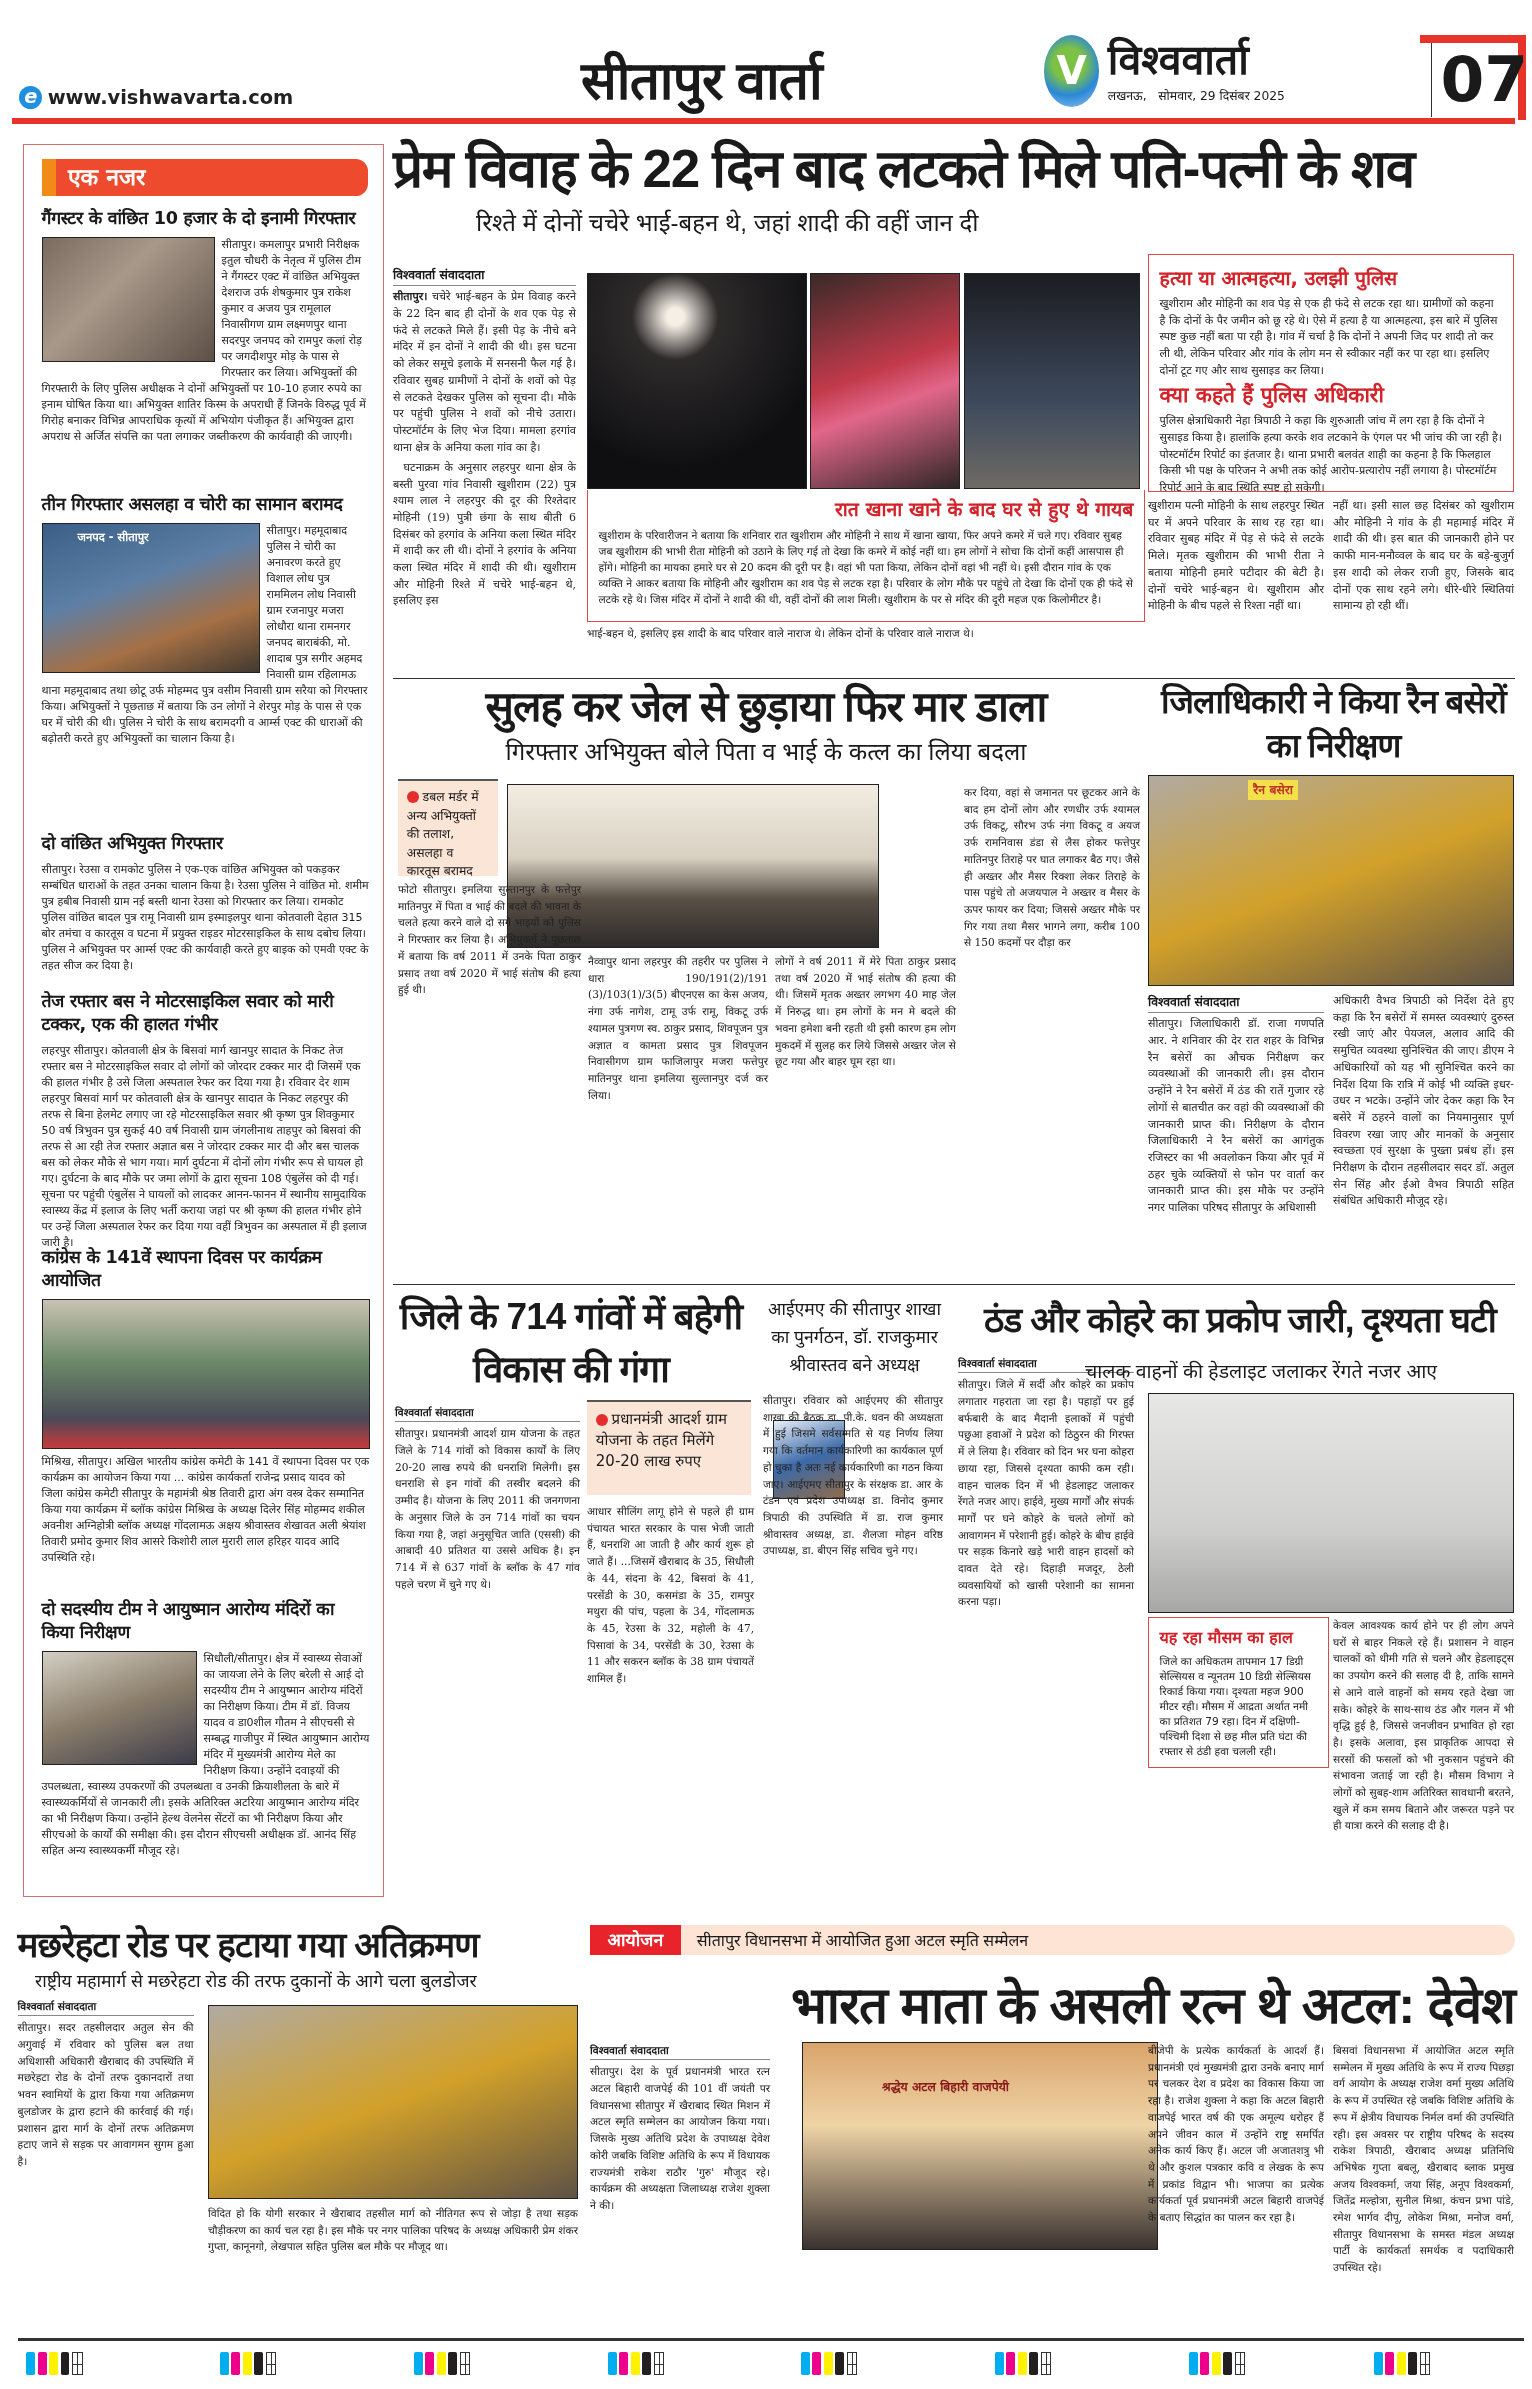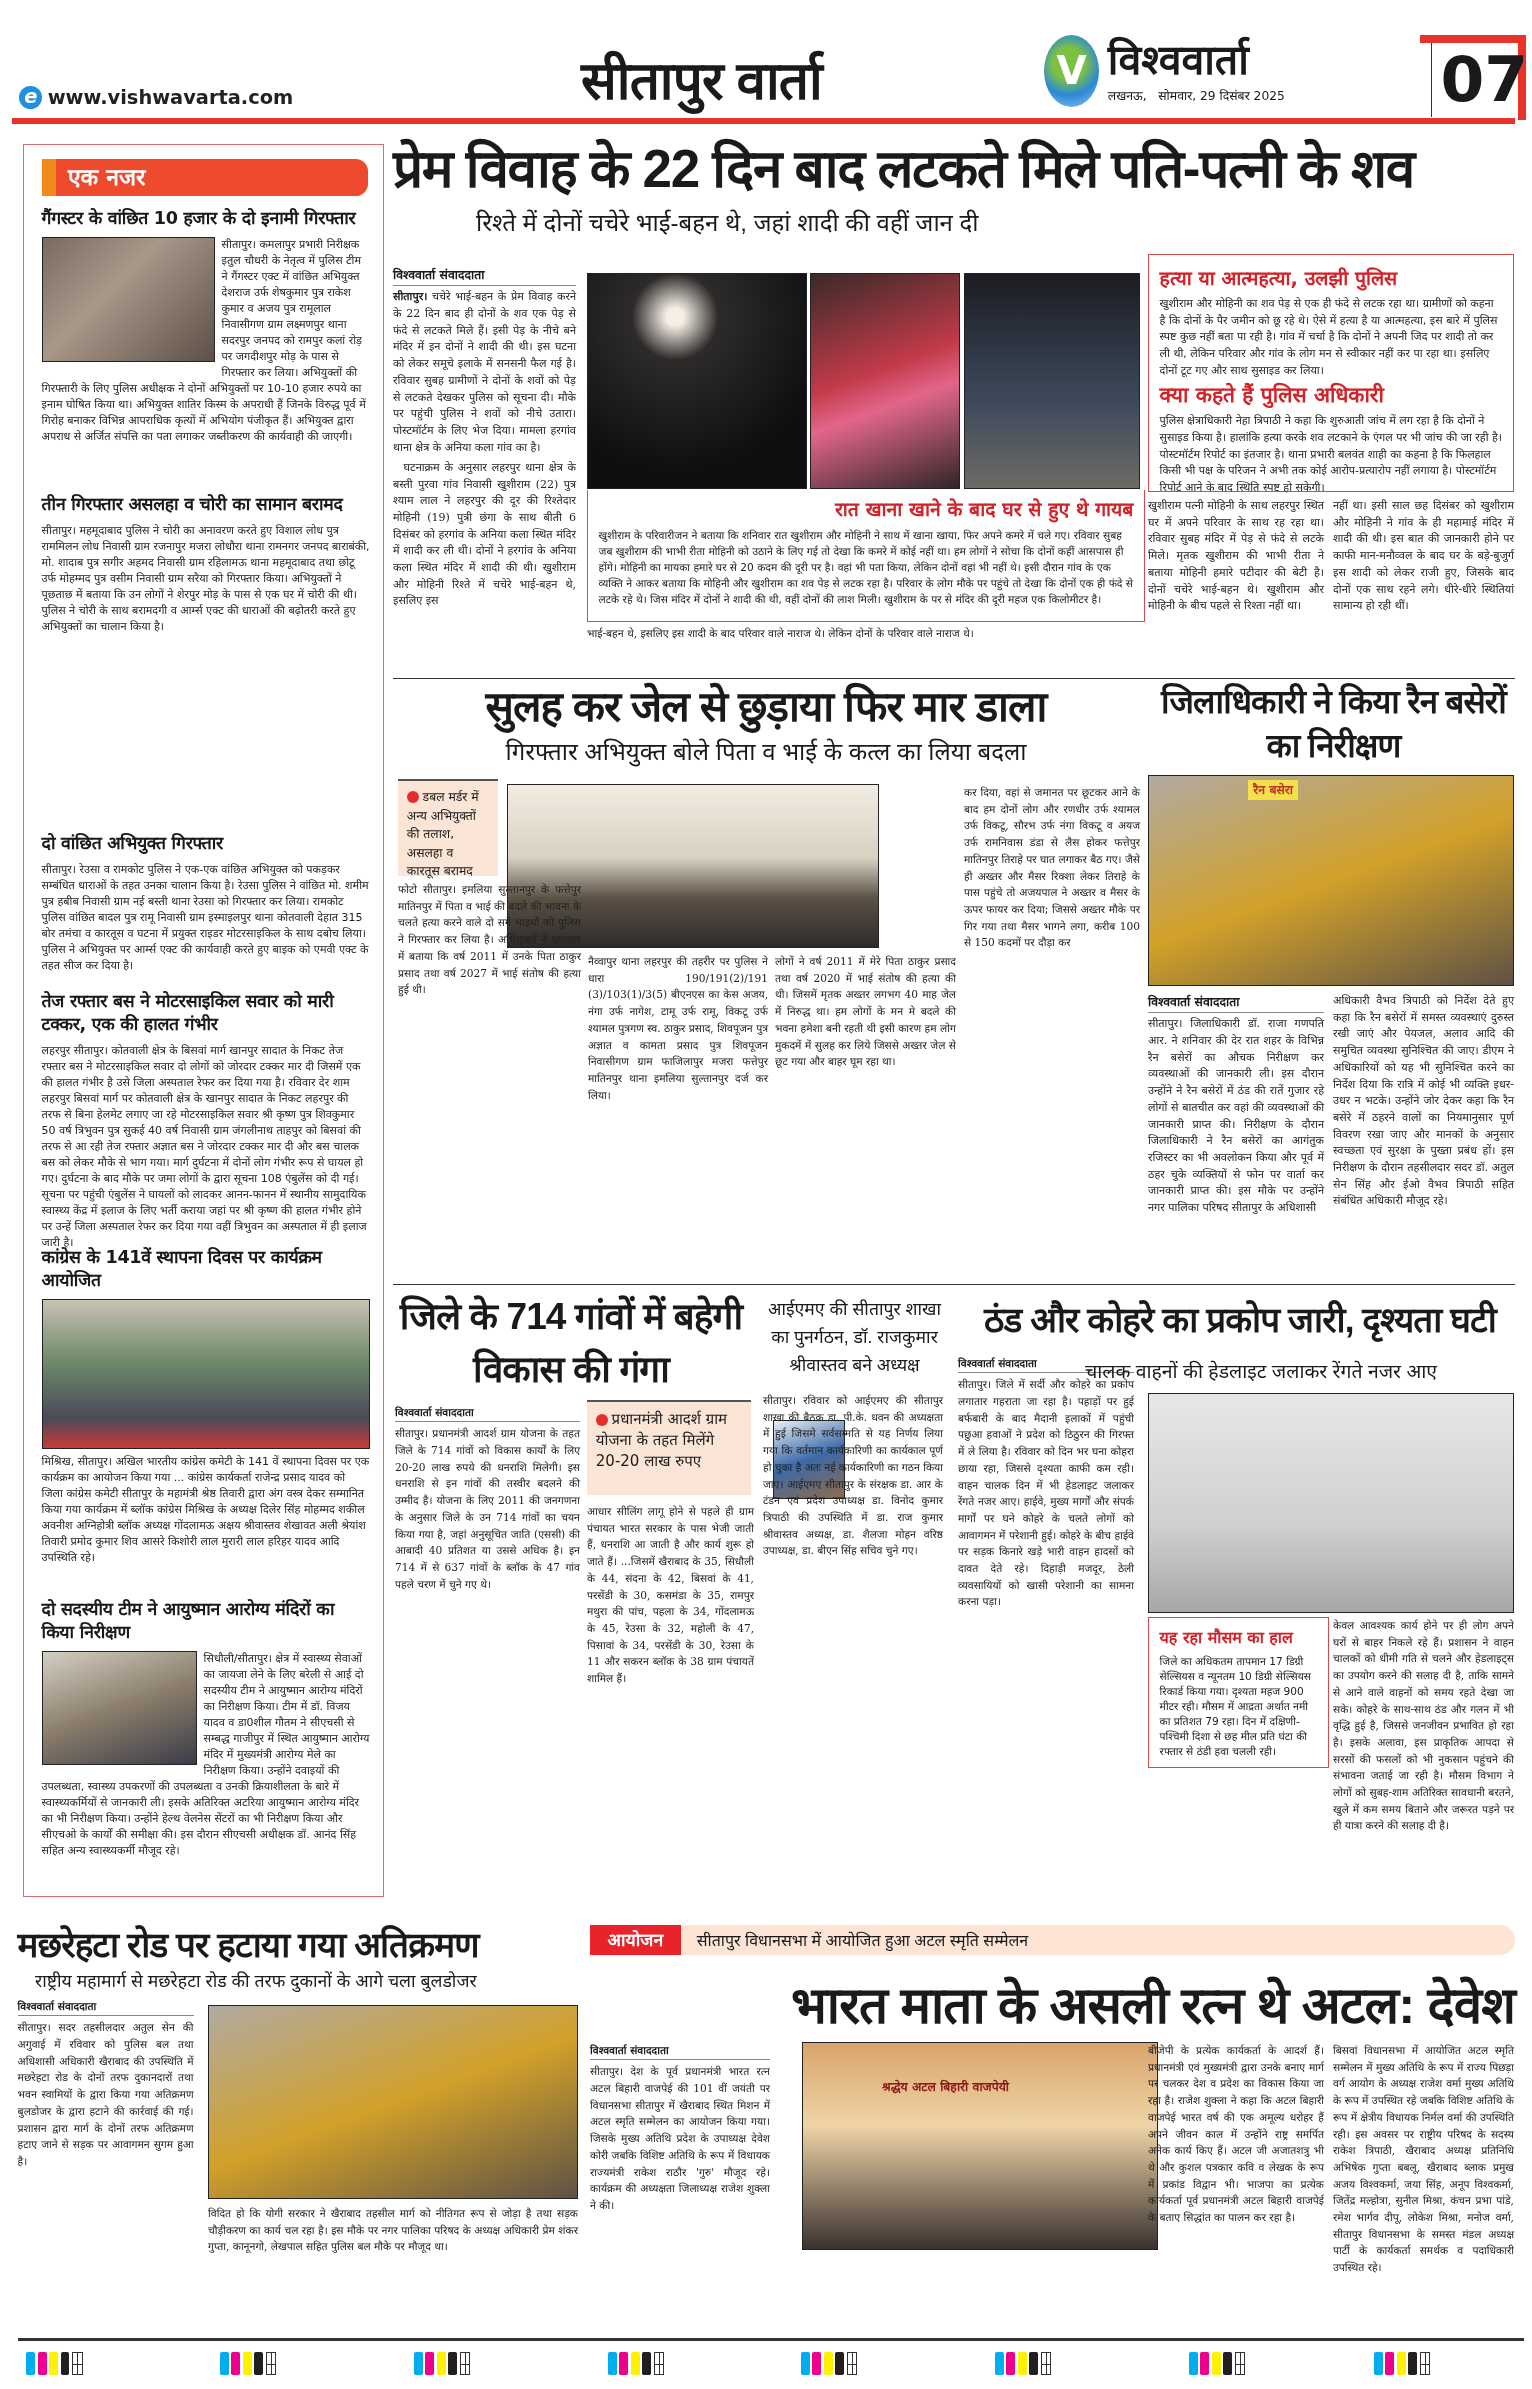--- a/index.html
+++ b/index.html
@@ -97,20 +97,23 @@
   </div>
 
   <div class="left-story" style="top:62px;">
     <div class="left-h">गैंगस्टर के वांछित 10 हजार के दो इनामी गिरफ्तार</div>
     <div class="photo" style="float:left;width:173px;height:125px;margin:0 7px 3.5px 0;"></div>
     <div class="left-body">सीतापुर। कमलापुर प्रभारी निरीक्षक इतुल चौधरी के नेतृत्व में पुलिस टीम ने गैंगस्टर एक्ट में वांछित अभियुक्त देशराज उर्फ शेषकुमार पुत्र राकेश कुमार व अजय पुत्र रामूलाल निवासीगण ग्राम लक्ष्मणपुर थाना सदरपुर जनपद को रामपुर कलां रोड़ पर जगदीशपुर मोड़ के पास से गिरफ्तार कर लिया। अभियुक्तों की गिरफ्तारी के लिए पुलिस अधीक्षक ने दोनों अभियुक्तों पर 10-10 हजार रुपये का इनाम घोषित किया था। अभियुक्त शातिर किस्म के अपराधी हैं जिनके विरुद्ध पूर्व में गिरोह बनाकर विभिन्न आपराधिक कृत्यों में अभियोग पंजीकृत हैं। अभियुक्त द्वारा अपराध से अर्जित संपत्ति का पता लगाकर जब्तीकरण की कार्यवाही की जाएगी।</div>
   </div>
 
   <div class="left-story" style="top:348px;">
     <div class="left-h">तीन गिरफ्तार असलहा व चोरी का सामान बरामद</div>
+    <div class="photo blue" style="float:left;width:218px;height:150px;margin:0 7px 3.5px 0;position:relative;">
+      <span style="position:absolute;left:35px;top:5.3px;color:#fff;font-size:11.4px;font-weight:bold;">जनपद - सीतापुर</span>
+    </div>
     <div class="left-body">सीतापुर। महमूदाबाद पुलिस ने चोरी का अनावरण करते हुए विशाल लोध पुत्र राममिलन लोध निवासी ग्राम रजनापुर मजरा लोधौरा थाना रामनगर जनपद बाराबंकी, मो. शादाब पुत्र सगीर अहमद निवासी ग्राम रहिलामऊ थाना महमूदाबाद तथा छोटू उर्फ मोहम्मद पुत्र वसीम निवासी ग्राम सरैया को गिरफ्तार किया। अभियुक्तों ने पूछताछ में बताया कि उन लोगों ने शेरपुर मोड़ के पास से एक घर में चोरी की थी। पुलिस ने चोरी के साथ बरामदगी व आर्म्स एक्ट की धाराओं की बढ़ोतरी करते हुए अभियुक्तों का चालान किया है।</div>
   </div>
 
   <div class="left-story" style="top:687px;">
     <div class="left-h">दो वांछित अभियुक्त गिरफ्तार</div>
     <div class="left-body">सीतापुर। रेउसा व रामकोट पुलिस ने एक-एक वांछित अभियुक्त को पकड़कर सम्बंधित धाराओं के तहत उनका चालान किया है। रेउसा पुलिस ने वांछित मो. शमीम पुत्र हबीब निवासी ग्राम नई बस्ती थाना रेउसा को गिरफ्तार कर लिया। रामकोट पुलिस वांछित बादल पुत्र रामू निवासी ग्राम इस्माइलपुर थाना कोतवाली देहात 315 बोर तमंचा व कारतूस व घटना में प्रयुक्त राइडर मोटरसाइकिल के साथ दबोच लिया। पुलिस ने अभियुक्त पर आर्म्स एक्ट की कार्यवाही करते हुए बाइक को एमवी एक्ट के तहत सीज कर दिया है।</div>
   </div>
 
   <div class="left-story" style="top:845px;">
     <div class="left-h">तेज रफ्तार बस ने मोटरसाइकिल सवार को मारी टक्कर, एक की हालत गंभीर</div>
@@ -160,21 +163,21 @@
 
 <div class="rule-h" style="left:393px;top:678px;width:1122px;background:#333;"></div>
 
 <div class="abs story-head cond" style="left:396px;top:680px;width:740px;font-size:42px;line-height:53px;text-align:center;">सुलह कर जेल से छुड़ाया फिर मार डाला</div>
 <div class="abs cond" style="left:396px;top:736px;width:740px;font-size:24px;line-height:32px;text-align:center;">गिरफ्तार अभियुक्त बोले पिता व भाई के कत्ल का लिया बदला</div>
 
 <div class="bullet-box" style="left:398px;top:779px;width:100px;height:97px;">
   <span class="bullet-dot"></span><span class="bullet-text" style="font-size:12.3px;line-height:17.6px;">डबल मर्डर में अन्य अभियुक्तों की तलाश, असलहा व कारतूस बरामद</span>
 </div>
 <div class="photo" style="position:absolute;left:507px;top:784px;width:372px;height:164px;background:linear-gradient(180deg,#f2ece2 0%,#d8d1c2 45%,#5a5046 70%,#2d2b2a 100%);"></div>
-<div class="col body-text serif" style="left:398px;top:881px;width:183px;font-size:10.6px;">फोटो सीतापुर। इमलिया सुल्तानपुर के फत्तेपुर मातिनपुर में पिता व भाई की बदले की भावना के चलते हत्या करने वाले दो सगे भाइयों को पुलिस ने गिरफ्तार कर लिया है। अभियुक्तों ने पूछताछ में बताया कि वर्ष 2011 में उनके पिता ठाकुर प्रसाद तथा वर्ष 2027 में भाई संतोष की हत्या हुई थी।</div>
+<div class="col body-text serif" style="left:398px;top:881px;width:183px;font-size:10.6px;">फोटो सीतापुर। इमलिया सुल्तानपुर के फत्तेपुर मातिनपुर में पिता व भाई की बदले की भावना के चलते हत्या करने वाले दो सगे भाइयों को पुलिस ने गिरफ्तार कर लिया है। अभियुक्तों ने पूछताछ में बताया कि वर्ष 2011 में उनके पिता ठाकुर प्रसाद तथा वर्ष 2020 में भाई संतोष की हत्या हुई थी।</div>
 <div class="col body-text serif" style="left:588px;top:953px;width:180px;font-size:10.6px;">नैव्वापुर थाना लहरपुर की तहरीर पर पुलिस ने धारा 190/191(2)/191 (3)/103(1)/3(5) बीएनएस का केस अजय, नंगा उर्फ नागेश, टामू उर्फ रामू, विकटू उर्फ श्यामल पुत्रगण स्व. ठाकुर प्रसाद, शिवपूजन पुत्र अज्ञात व कामता प्रसाद पुत्र शिवपूजन निवासीगण ग्राम फाजिलापुर मजरा फत्तेपुर मातिनपुर थाना इमलिया सुल्तानपुर दर्ज कर लिया।</div>
 <div class="col body-text serif" style="left:775px;top:953px;width:181px;font-size:10.6px;">लोगों ने वर्ष 2011 में मेरे पिता ठाकुर प्रसाद तथा वर्ष 2020 में भाई संतोष की हत्या की थी। जिसमें मृतक अख्तर लगभग 40 माह जेल में निरुद्ध था। हम लोगों के मन मे बदले की भवना हमेशा बनी रहती थी इसी कारण हम लोग मुकदमें में सुलह कर लिये जिससे अख्तर जेल से छूट गया और बाहर घूम रहा था।</div>
 <div class="col body-text serif" style="left:964px;top:784px;width:176px;font-size:10.6px;">कर दिया, वहां से जमानत पर छूटकर आने के बाद हम दोनों लोग और रणधीर उर्फ श्यामल उर्फ विकटू, सौरभ उर्फ नंगा विकटू व अयज उर्फ रामनिवास डंडा से लैस होकर फत्तेपुर मातिनपुर तिराहे पर घात लगाकर बैठ गए। जैसे ही अख्तर और मैसर रिक्शा लेकर तिराहे के पास पहुंचे तो अजयपाल ने अख्तर व मैसर के ऊपर फायर कर दिया; जिससे अख्तर मौके पर गिर गया तथा मैसर भागने लगा, करीब 100 से 150 कदमों पर दौड़ा कर</div>
 
 <div class="abs story-head cond" style="left:1152px;top:680px;width:363px;font-size:33px;line-height:44px;text-align:center;">जिलाधिकारी ने किया रैन बसेरों का निरीक्षण</div>
 <div class="photo yellow" style="position:absolute;left:1148px;top:775px;width:366px;height:211px;">
   <span style="position:absolute;left:99px;top:3.5px;background:#f3e04a;color:#c0342a;font-size:12.3px;font-weight:bold;padding:1.8px 5.3px;">रैन बसेरा</span>
 </div>
 <div class="col" style="left:1148px;top:993px;width:176px;">
   <div class="byline">विश्ववार्ता संवाददाता</div>

